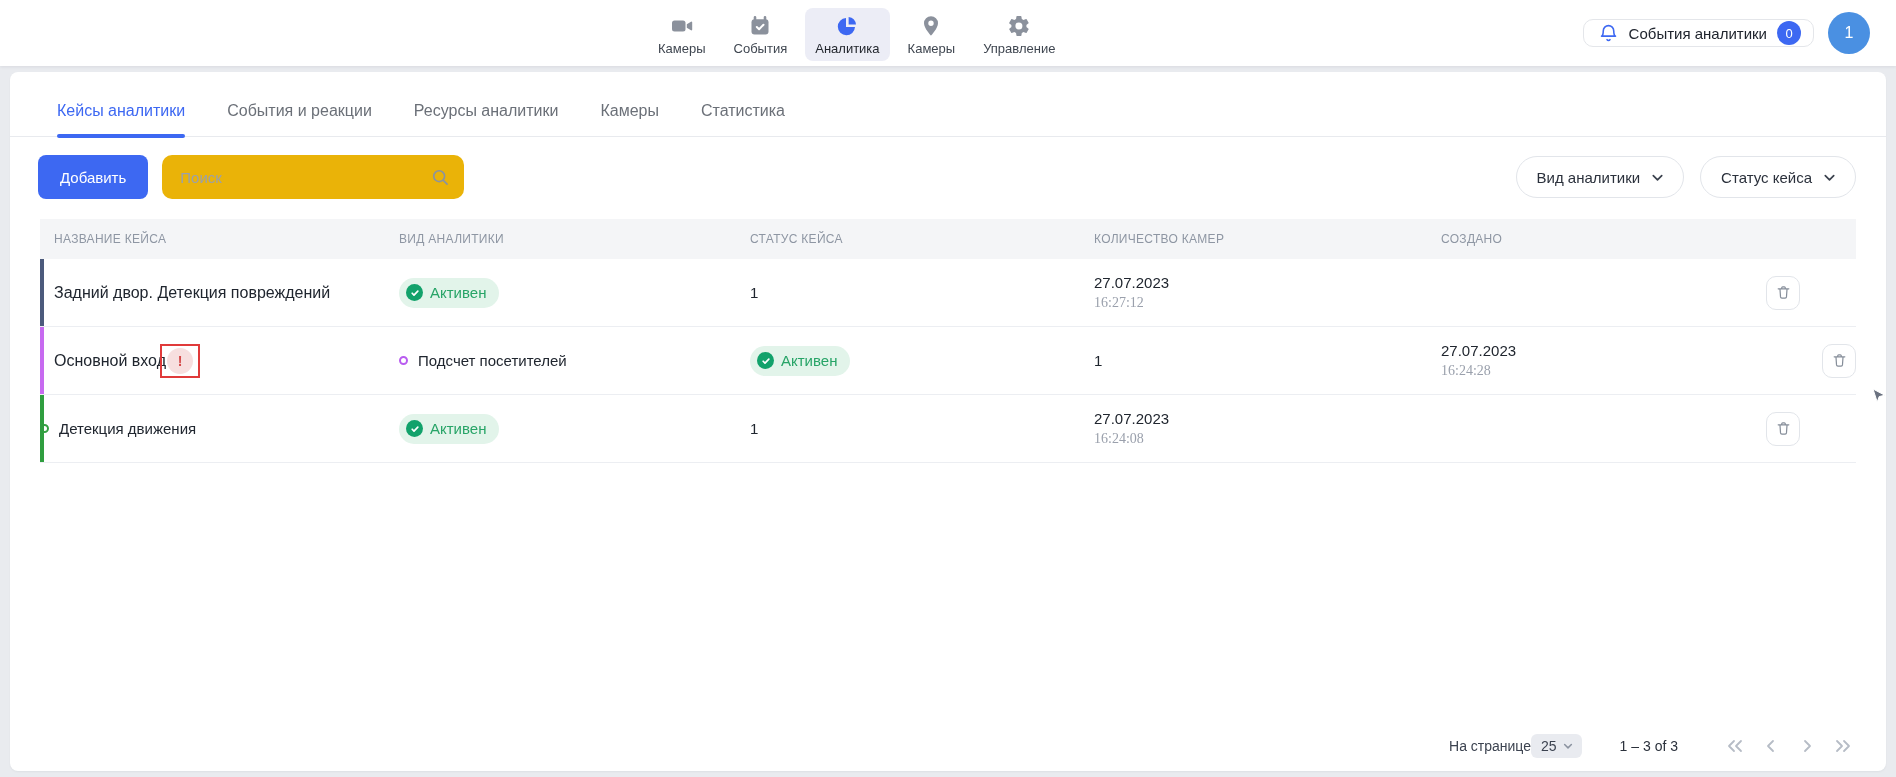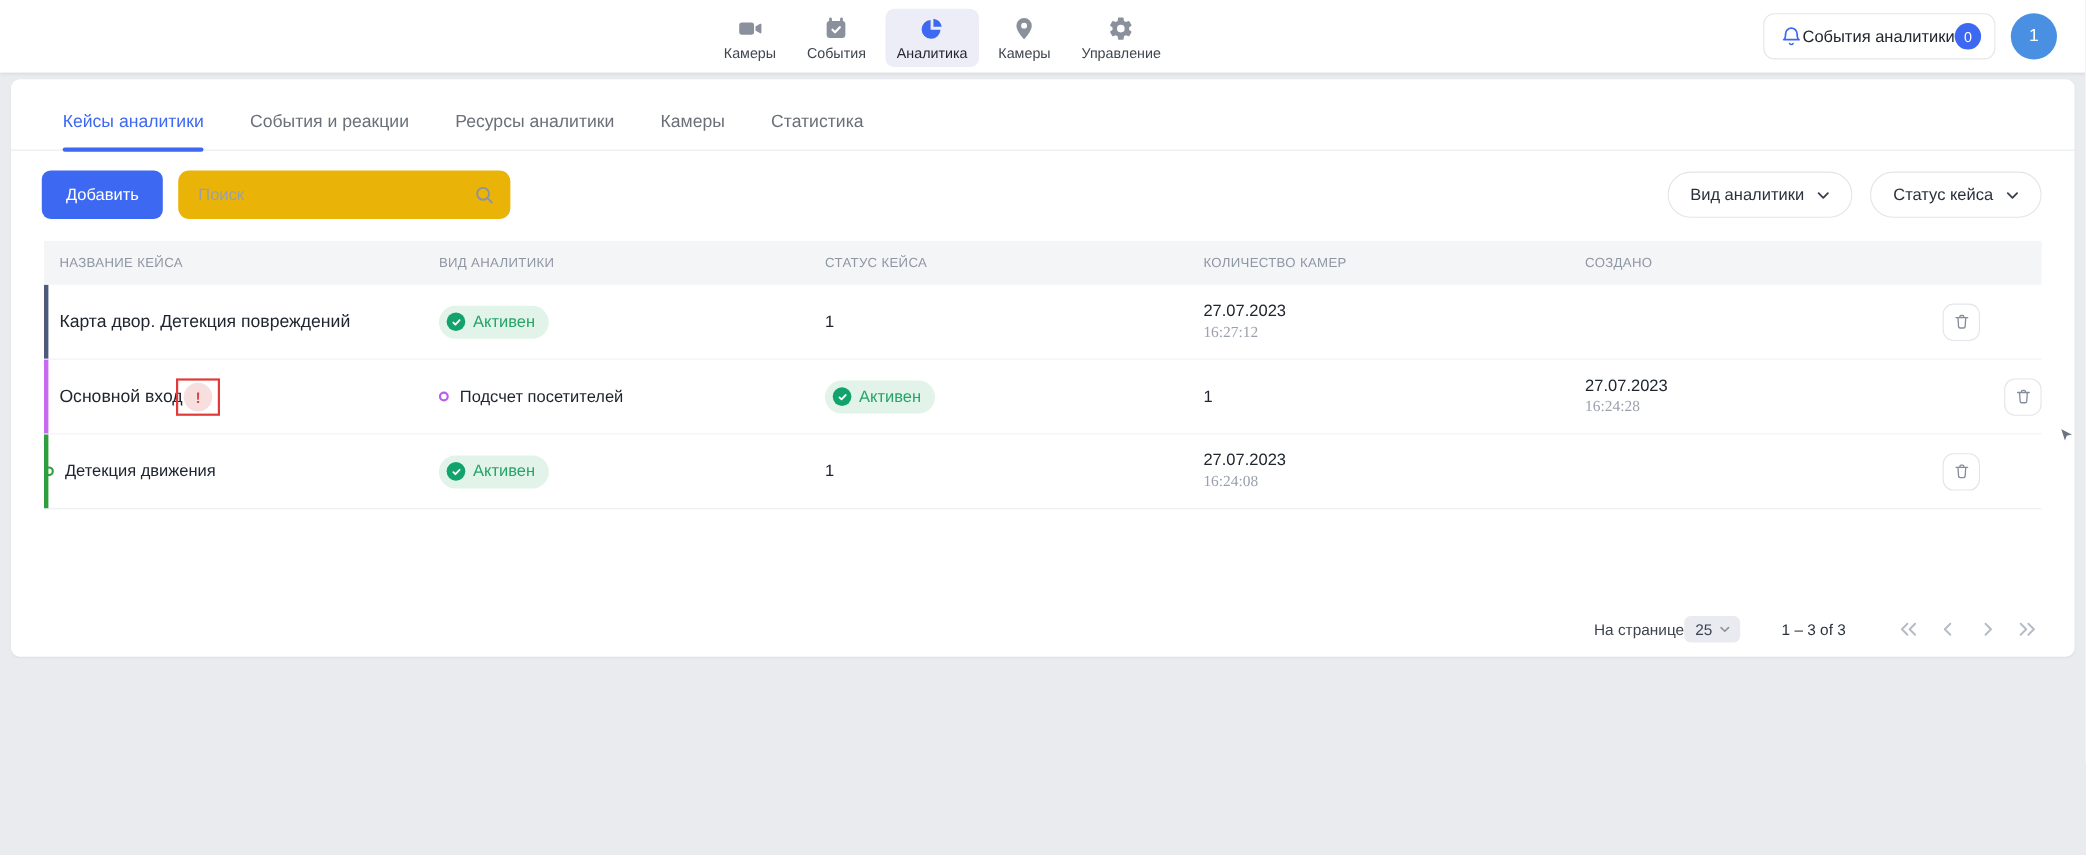--- a/index.html
+++ b/index.html
@@ -29,42 +29,42 @@
   .nav-item .nlabel { font-size:13px; color:#3f4650; white-space:nowrap; }
   .nav-item.active { background:#ecedf6; }
   .nav-item.active .nicon { color:#3d68f2; }
   .nav-item.active .nlabel { color:#23272e; }
 
   .top-right {
     position:absolute; right:26px; top:12px;
     display:flex; align-items:center; gap:14px;
   }
   .notif-btn {
-    display:flex; align-items:center; 
-    height:42px; padding:0 12px 0 14px;
+    display:flex; align-items:center; gap:10px;
+    height:28px; padding:0 12px 0 14px;
     background:#fff; border:1px solid #e4e6ea; border-radius:10px;
     cursor:pointer;
   }
   .notif-btn .bell { width:21px; height:21px; color:#3d68f2; }
   .notif-btn .ntext { font-size:15px; color:#20252e; }
   .notif-badge {
     min-width:24px; height:24px; padding:0 6px;
     background:#3d68f2; color:#fff; border-radius:12px;
     font-size:13px; display:flex; align-items:center; justify-content:center;
   }
   .avatar {
     width:42px; height:42px; border-radius:50%;
     background:#4a90e2; color:#fff; font-size:16px;
     display:flex; align-items:center; justify-content:center; cursor:pointer;
   }
 
   
   .card {
     position:relative; margin:6px 10px 0;
-    height:525px; background:#fff; border-radius:8px;
+    height:699px; background:#fff; border-radius:8px;
     box-shadow:0 1px 2px rgba(25,30,45,.05);
   }
 
   
   .tabs {
     display:flex; gap:42px; padding:30px 30px 0 47px;
     border-bottom:1px solid #e8eaee;
   }
   .tab {
     position:relative; padding-bottom:16px;
@@ -314,21 +314,21 @@
       <div class="th">СТАТУС КЕЙСА</div>
       <div class="th">КОЛИЧЕСТВО КАМЕР</div>
       <div class="th">СОЗДАНО</div>
       <div class="th"></div>
     </div>
 
     <div id="rows">
       <div class="row">
           <span class="accent" style="background: rgb(76, 90, 124);"></span>
           <div class="cell name">
-            <span>Карта двор. Детекция повреждений</span>
+            <span>Задний двор. Детекция повреждений</span>
 
           </div>
           <div class="cell status">
             <span class="status-badge">
               <span class="check-circle">
                 <svg viewBox="0 0 12 12" width="10" height="10" fill="none" stroke="#fff" stroke-width="2" stroke-linecap="round" stroke-linejoin="round">
                   <path d="M2.6 6.3l2.2 2.2 4.6-4.8"></path>
                 </svg>
               </span>
               <span>Активен</span>

